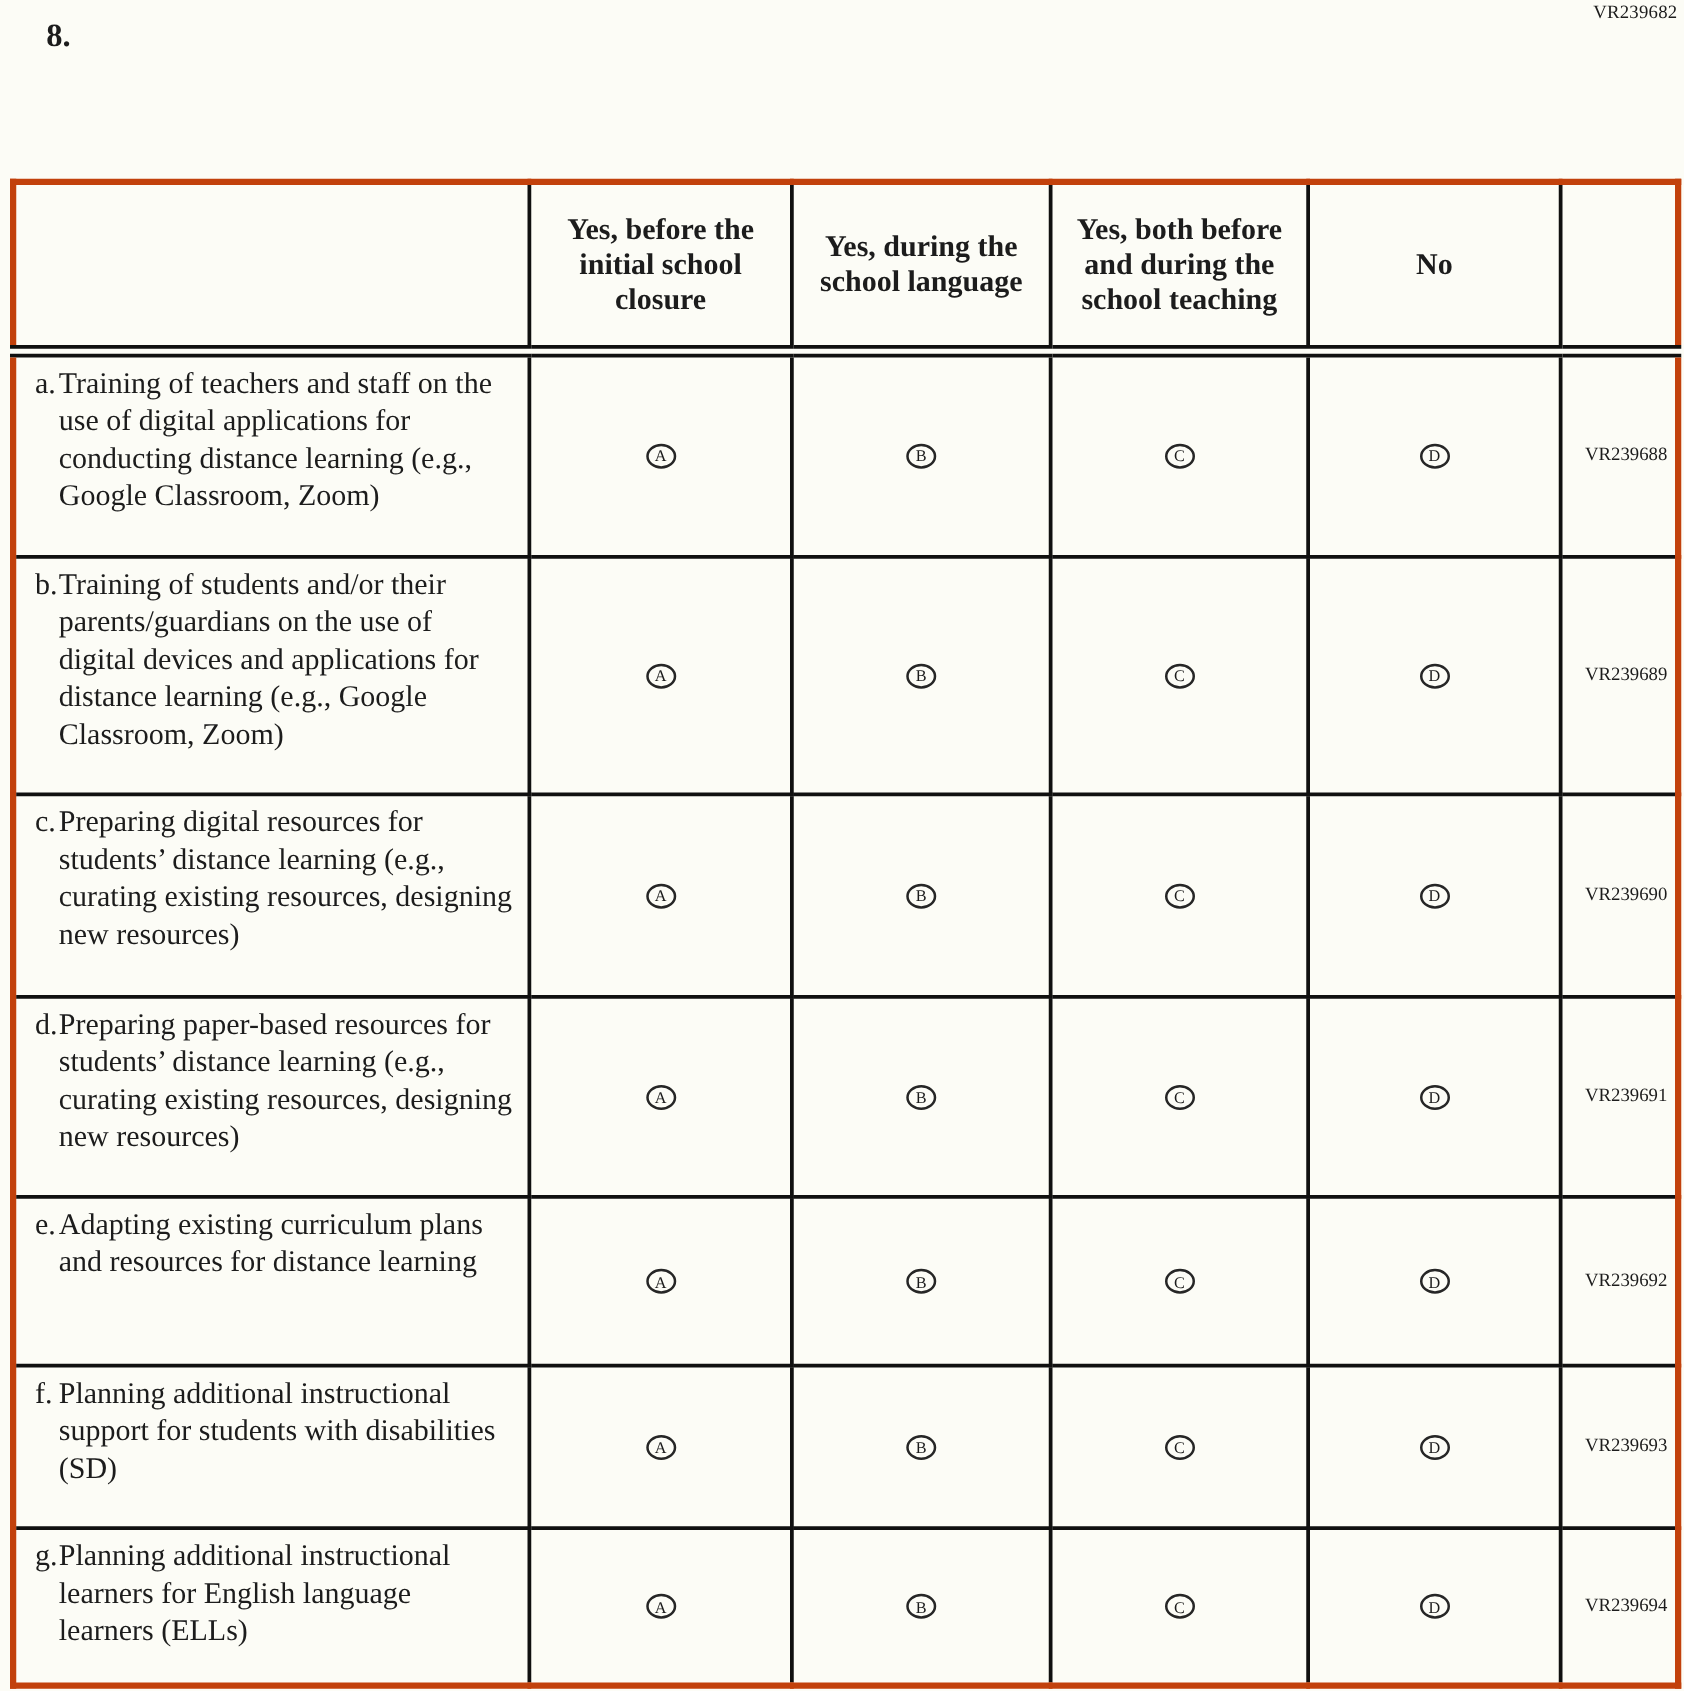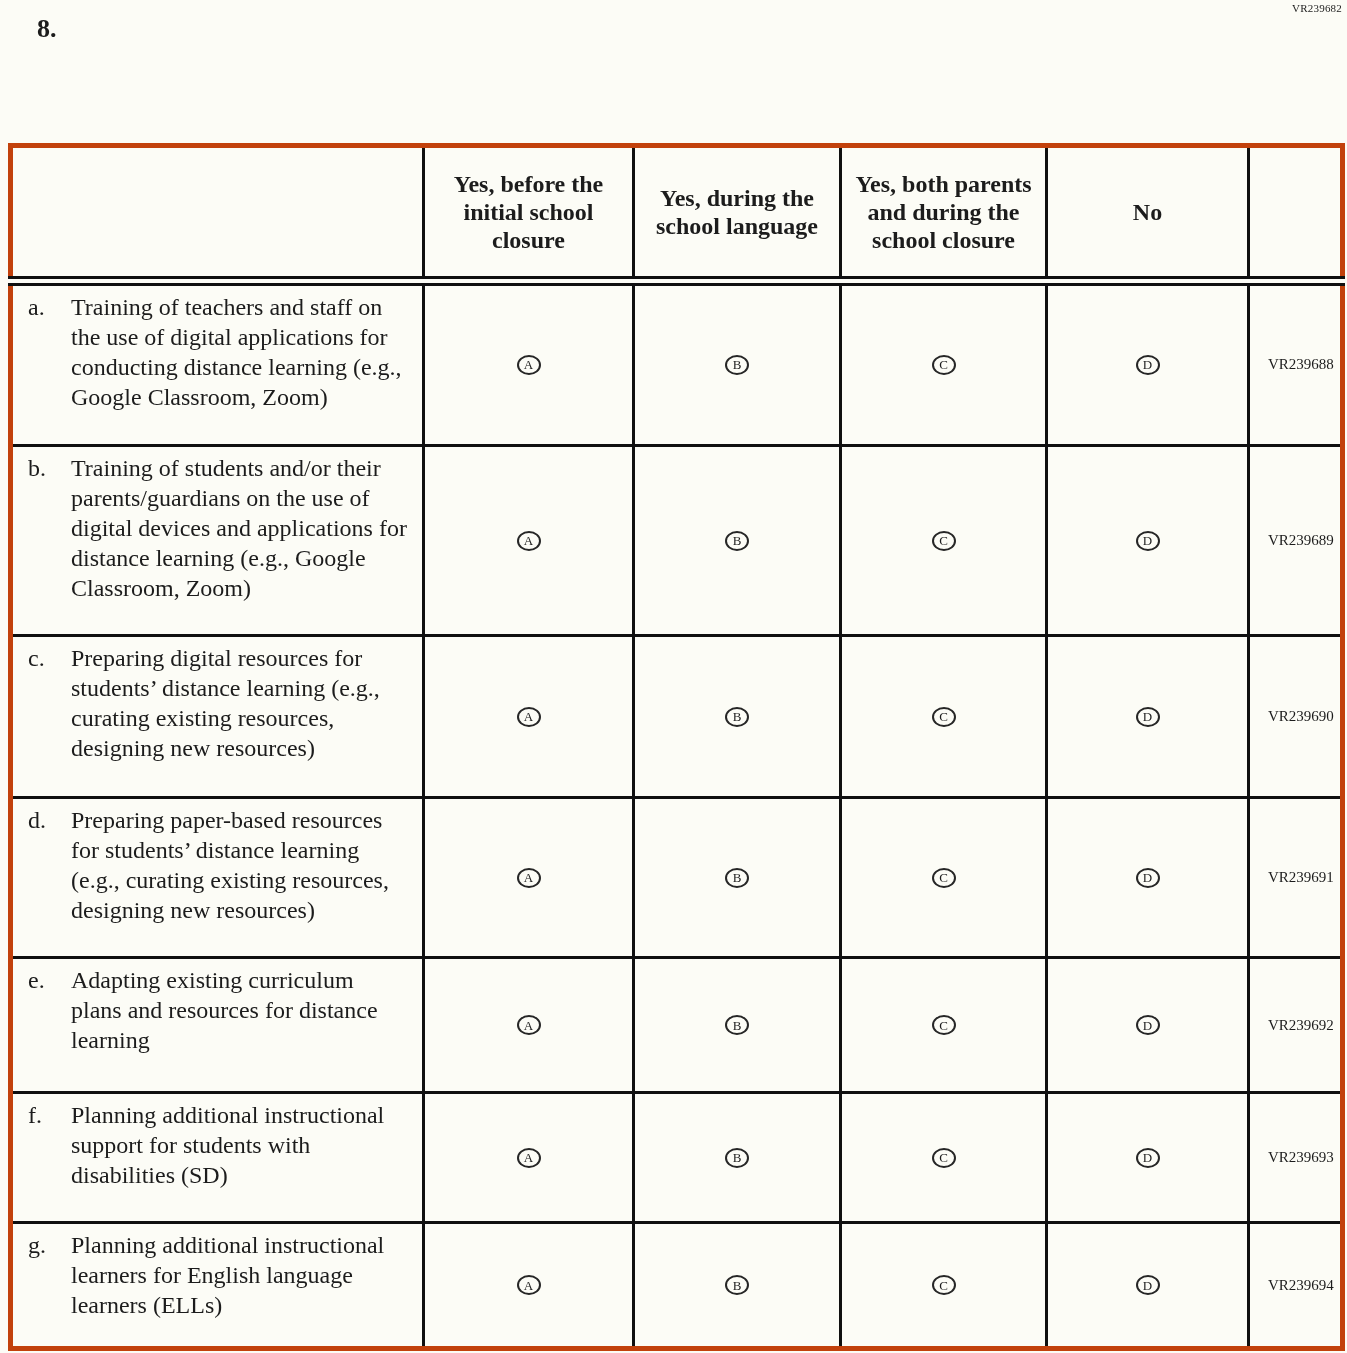--- a/index.html
+++ b/index.html
@@ -12,21 +12,21 @@
     color: #1c1c1c;
     font-family: "Liberation Serif", serif;
     -webkit-font-smoothing: antialiased;
   }
 
   
   .top-code {
     position: absolute;
     top: 2px;
     right: 5px;
-    font-size: 11px;
+    font-size: 15px;
     letter-spacing: 0.2px;
   }
 
   
   .question {
     position: absolute;
     top: 13px;
     left: 37px;
     width: 1160px;
     display: flex;
@@ -74,21 +74,20 @@
     flex: 0 0 34px;
     padding-left: 15px;
     font-size: 24px;
     line-height: 30px;
   }
   .row-text {
     flex: 1;
     font-size: 24px;
     line-height: 30px;
     padding-right: 6px;
-    margin-left: 24px;
   }
   .grid td.opt-cell {
     text-align: center;
     vertical-align: middle;
   }
   .bubble {
     display: inline-flex;
     align-items: center;
     justify-content: center;
     width: 24px;
@@ -132,21 +131,21 @@
     <col style="width:207px">
     <col style="width:206px">
     <col style="width:202px">
     <col style="width:94px">
   </colgroup>
   <thead>
     <tr>
       <th></th>
       <th>Yes, before the initial school closure</th>
       <th>Yes, during the school language</th>
-      <th>Yes, both parents and during the school closure</th>
+      <th>Yes, both before and during the school teaching</th>
       <th>No</th>
       <th></th>
     </tr>
   </thead>
   <tbody>
     <tr class="r-a">
       <td class="label-cell">
         <div class="label-inner">
           <span class="row-letter">a.</span>
           <span class="row-text">Training of teachers and staff on the use of digital applications for conducting distance learning (e.g., Google Classroom, Zoom)</span>

